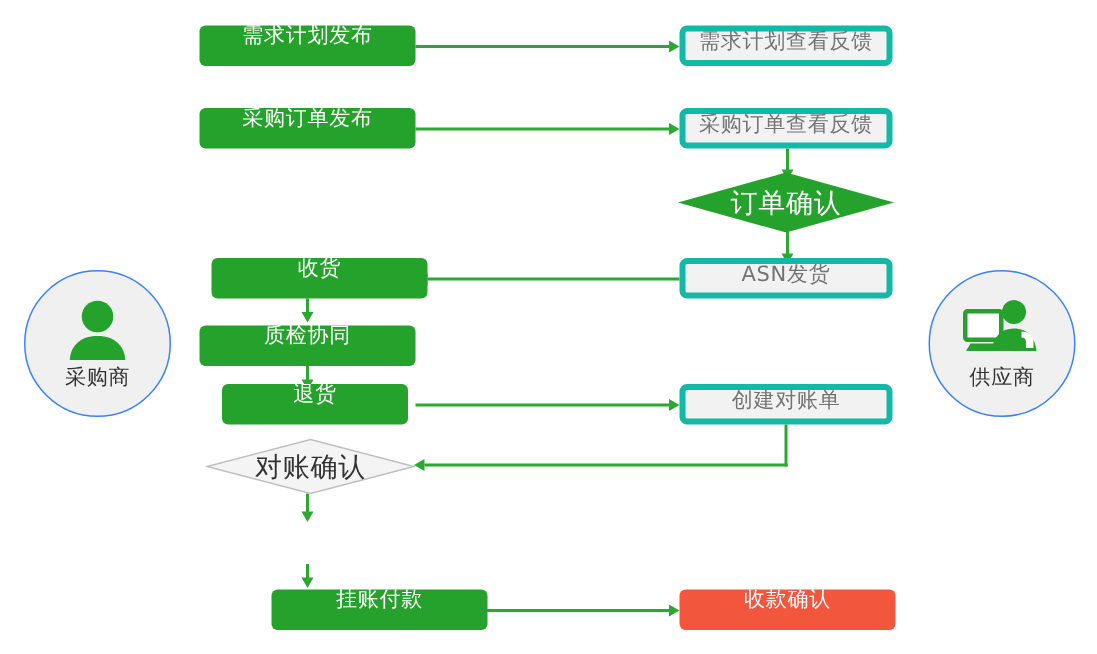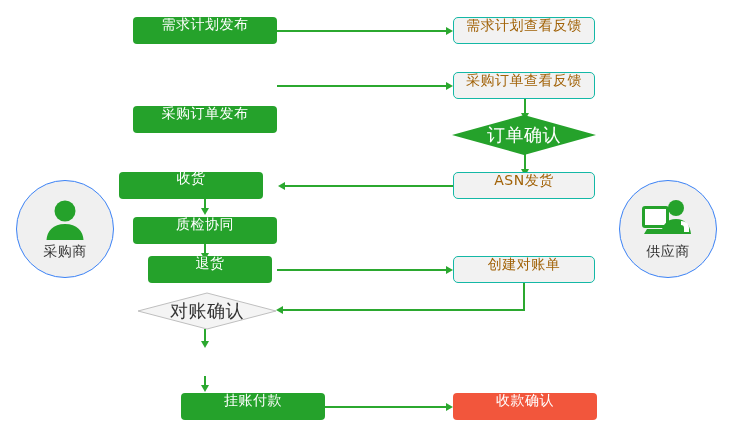--- a/index.html
+++ b/index.html
@@ -31,22 +31,22 @@
     white-space: nowrap;
     z-index: 3;
   }
   .node-green {
     background: #25A22B;
     color: #ffffff;
     border-radius: 4px;
   }
   .node-gray {
     background: #F2F2F2;
-    color: #a16207;
-    border: 1px solid #14b8a6;
+    color: #737373;
+    border: 4px solid #14b8a6;
     border-radius: 5px;
   }
   .node-orange {
     background: #F2563C;
     color: #ffffff;
     border-radius: 4px;
   }
 
   
   .diamond {
@@ -179,40 +179,40 @@
   <div class="arrow arrow-right" style="left:446px; top:402.5px;"></div>
 
   <div class="node node-green" style="left:133px; top:17px; width:144px; height:27px;">
     <span>需求计划发布</span>
   </div>
 
   <div class="node node-gray" style="left:453px; top:17px; width:142px; height:27px;">
     <span>需求计划查看反馈</span>
   </div>
 
-  <div class="node node-green" style="left:133px; top:72px; width:144px; height:27px;margin-top:34px;">
+  <div class="node node-green" style="left:133px; top:72px; width:144px; height:27px;">
     <span>采购订单发布</span>
   </div>
 
   <div class="node node-gray" style="left:453px; top:72px; width:142px; height:27px;">
     <span>采购订单查看反馈</span>
   </div>
 
   <div class="diamond diamond-green" style="left:452px; top:115px; width:144px; height:40px;">
     <svg width="144" height="40" viewBox="0 0 144 40">
       <polygon points="72,0 144,20 72,40 0,20" fill="#25A22B"></polygon>
     </svg>
     <div class="dlabel">订单确认</div>
   </div>
 
   <div class="node node-gray" style="left:453px; top:172px; width:142px; height:27px;">
     <span>ASN发货</span>
   </div>
 
-  <div class="node node-green" style="left:119px; top:172px; width:144px; height:27px;font-family:Liberation Serif, serif;">
+  <div class="node node-green" style="left:141px; top:172px; width:144px; height:27px;">
     <span>收货</span>
   </div>
 
   <div class="node node-green" style="left:133px; top:217px; width:144px; height:27px;">
     <span>质检协同</span>
   </div>
 
   <div class="node node-green" style="left:148px; top:256px; width:124px; height:27px;">
     <span>退货</span>
   </div>

